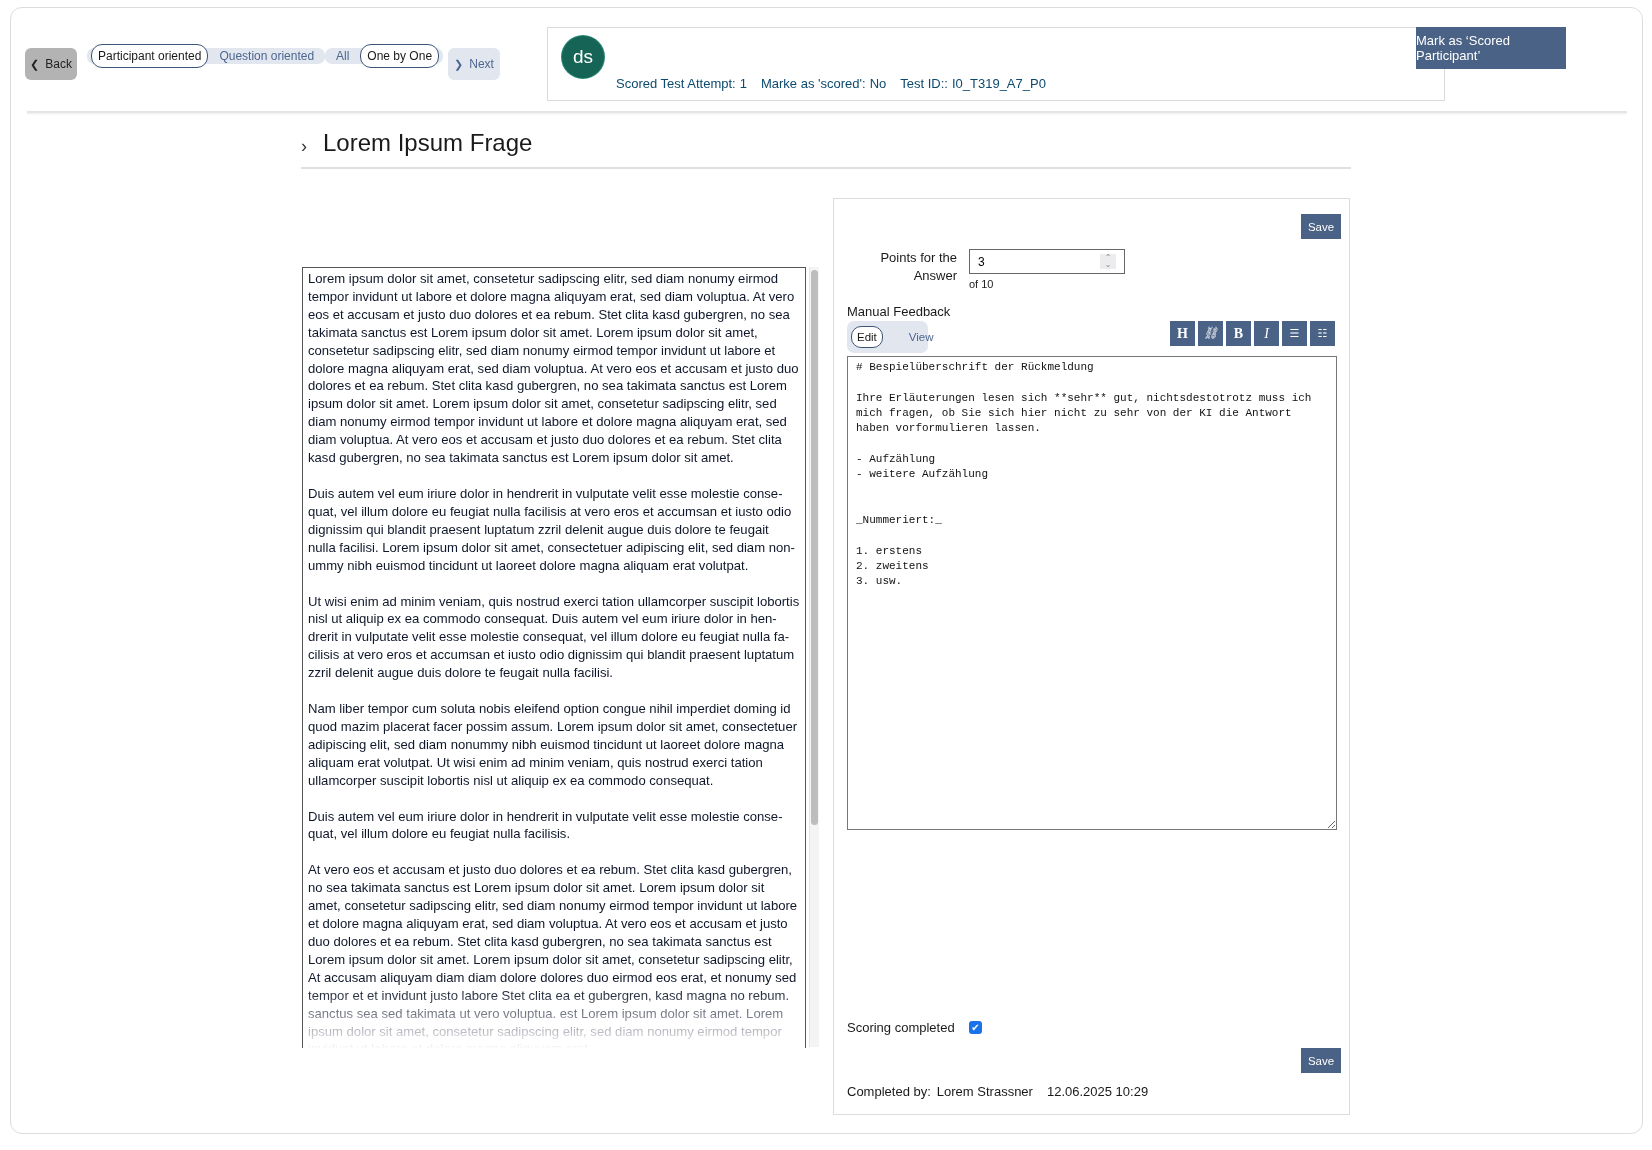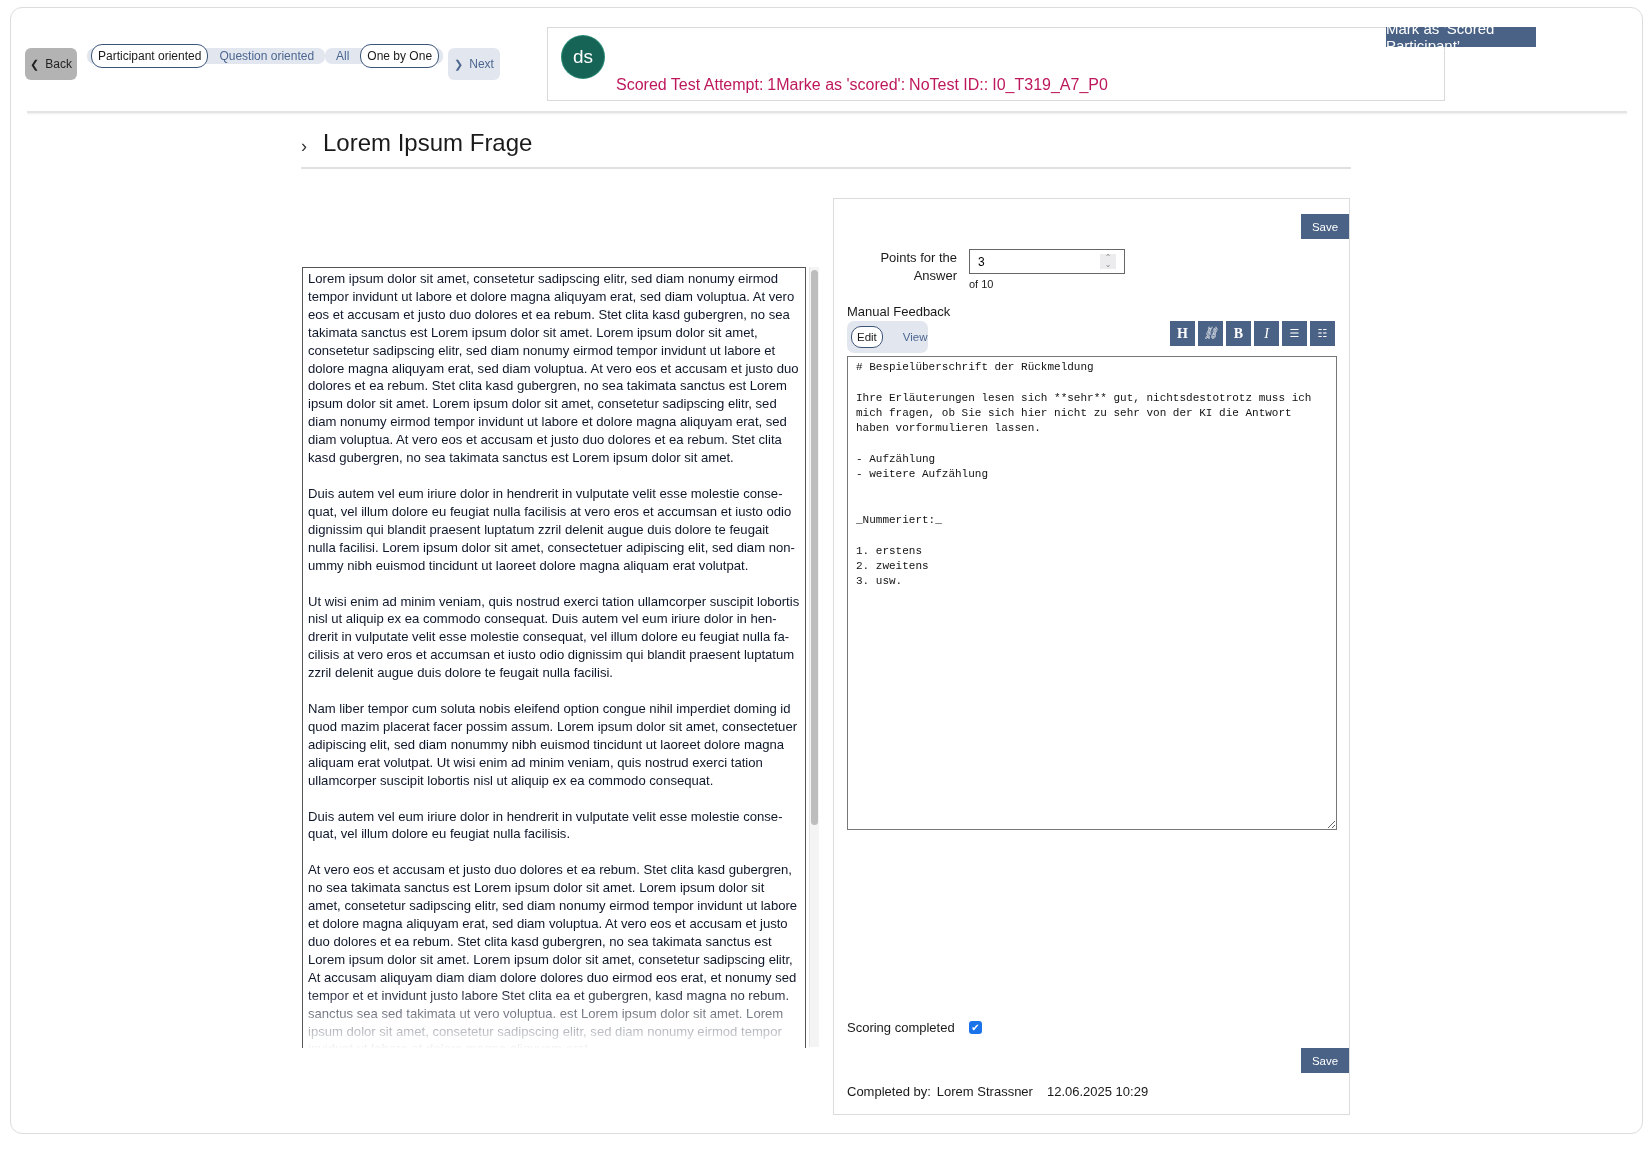--- a/index.html
+++ b/index.html
@@ -40,26 +40,26 @@
   .header-card {
     position: absolute; left: 547px; top: 27px; width: 898px; height: 74px;
     border: 1px solid #d9d9d9; background: #fff;
   }
   .avatar {
     position: absolute; left: 14px; top: 8px; width: 42px; height: 42px; border-radius: 50%;
     background: #156455; color: #fff; font-size: 19px; display: flex; align-items: center;
     justify-content: center; box-shadow: 0 0 0 1px #2a8a76;
   }
   .header-name { position: absolute; left: 68px; top: 9px; font-size: 24px; font-weight: bold; color: #1a1a1a; }
-  .header-meta { position: absolute; left: 68px; top: 48px; font-size: 16px; color: #be185d; display: flex; }
+  .header-meta { position: absolute; left: 68px; top: 48px; font-size: 13px; color: #0c4a6e; display: flex; gap: 14px; }
   .header-meta span.k { margin-right: 4px; }
 
   .btn-mark {
-    position: absolute; left: 1386px; top: 27px; width: 150px; height: 20px; background: #4a6285;
-    color: #fff; font-size: 15px; display: flex; align-items: center; justify-content: center; cursor: pointer;
+    position: absolute; left: 1416px; top: 27px; width: 150px; height: 42px; background: #4a6285;
+    color: #fff; font-size: 13px; display: flex; align-items: center; justify-content: center; cursor: pointer;
   }
 
   
   .q-title-wrap { position: absolute; left: 301px; top: 126px; width: 1050px; height: 43px; border-bottom: 2px solid #e0e0e0; }
   .q-chevron { position: absolute; left: 0px; top: 10px; font-size: 18px; color: #333; }
   .q-title { position: absolute; left: 22px; top: 3px; font-size: 24px; color: #1a1a1a; }
 
   
   .answer-box {
     position: absolute; left: 302px; top: 267px; width: 504px; height: 781px;
@@ -76,37 +76,37 @@
     border-left: 1px solid #e6e6e6;
   }
   .scroll-thumb { position: absolute; left: 1px; top: 3px; width: 7px; height: 555px; background: #bdbdbd; border-radius: 4px; }
 
   
   .fb-panel {
     position: absolute; left: 833px; top: 198px; width: 517px; height: 917px;
     border: 1px solid #dcdcdc; background: #fff;
   }
   .save-btn {
-    position: absolute; width: 48px; height: 25px; background: #4a6285; color: #fff; font-size: 11.5px;
+    position: absolute; width: 40px; height: 25px; background: #4a6285; color: #fff; font-size: 11.5px;
     display: flex; align-items: center; justify-content: center; cursor: pointer;
   }
   .points-label { position: absolute; left: 13px; top: 50px; font-size: 13px; line-height: 18px; width: 110px; text-align: right; }
   .points-input {
     position: absolute; left: 135px; top: 50px; width: 156px; height: 25px; border: 1px solid #666;
     font-size: 12px; padding: 5px 8px; font-family: "Liberation Sans", sans-serif; background: #fff;
   }
   .spinner {
     position: absolute; left: 266px; top: 55px; width: 16px; height: 15px; background: #ececef;
     font-size: 8px; color: #888; line-height: 7px; text-align: center;
   }
   .points-of { position: absolute; left: 135px; top: 79px; font-size: 11px; color: #222; }
   .mf-label { position: absolute; left: 13px; top: 105px; font-size: 13px; text-align: center; }
   .ev-toggle {
     position: absolute; left: 13px; top: 122px; height: 32px; width: 81px; background: #e2e7ef;
-    border-radius: 7px; display: flex; align-items: center; padding: 0 4px; gap: 14px;
+    border-radius: 7px; display: flex; align-items: center; padding: 0 4px; gap: 20px;
   }
   .ev-item { font-size: 11.5px; color: #4c6690; padding: 4px 5px; border-radius: 10px; border: 1px solid transparent; cursor: pointer; }
   .ev-item.active { background: #fff; border-color: #3d5579; color: #1a1a1a; }
   .md-toolbar { position: absolute; left: 336px; top: 122px; display: flex; gap: 3px; }
   .md-btn {
     width: 25px; height: 25px; background: #4a6285; color: #fff; display: flex; align-items: center;
     justify-content: center; font-family: "Liberation Serif", serif; font-size: 14px; cursor: pointer;
   }
   .md-btn.b { font-weight: bold; }
   .md-btn.i { font-style: italic; }

